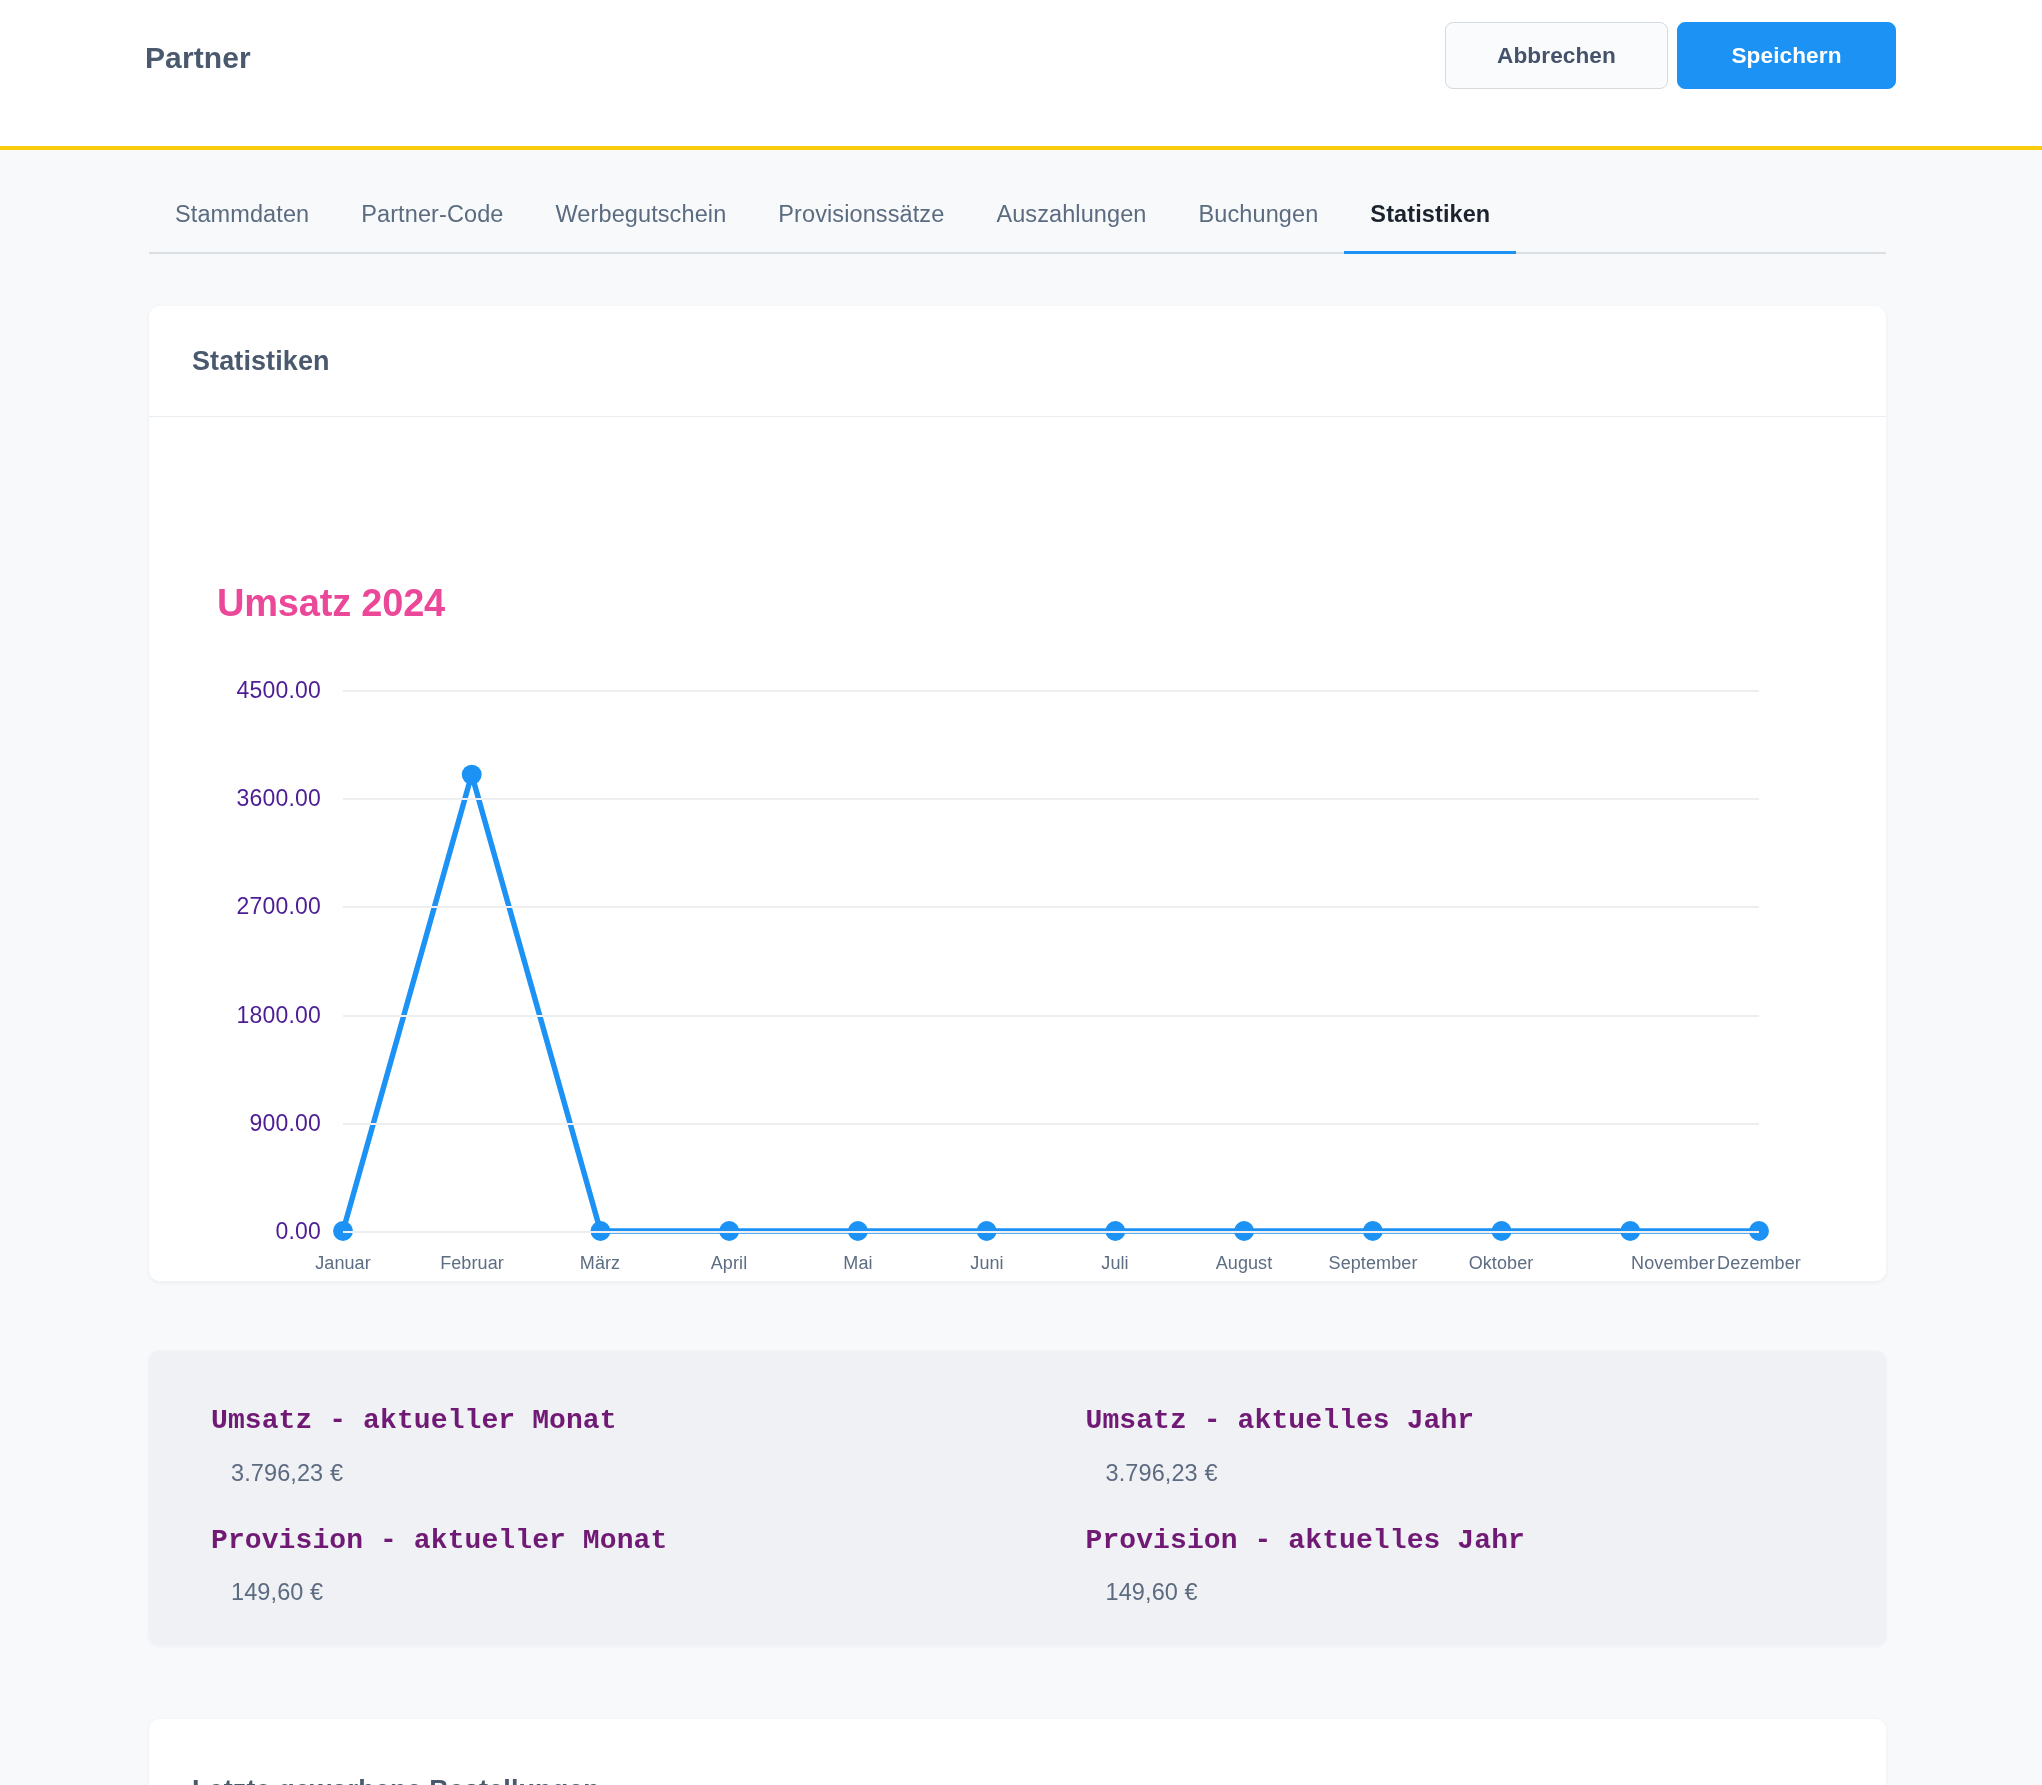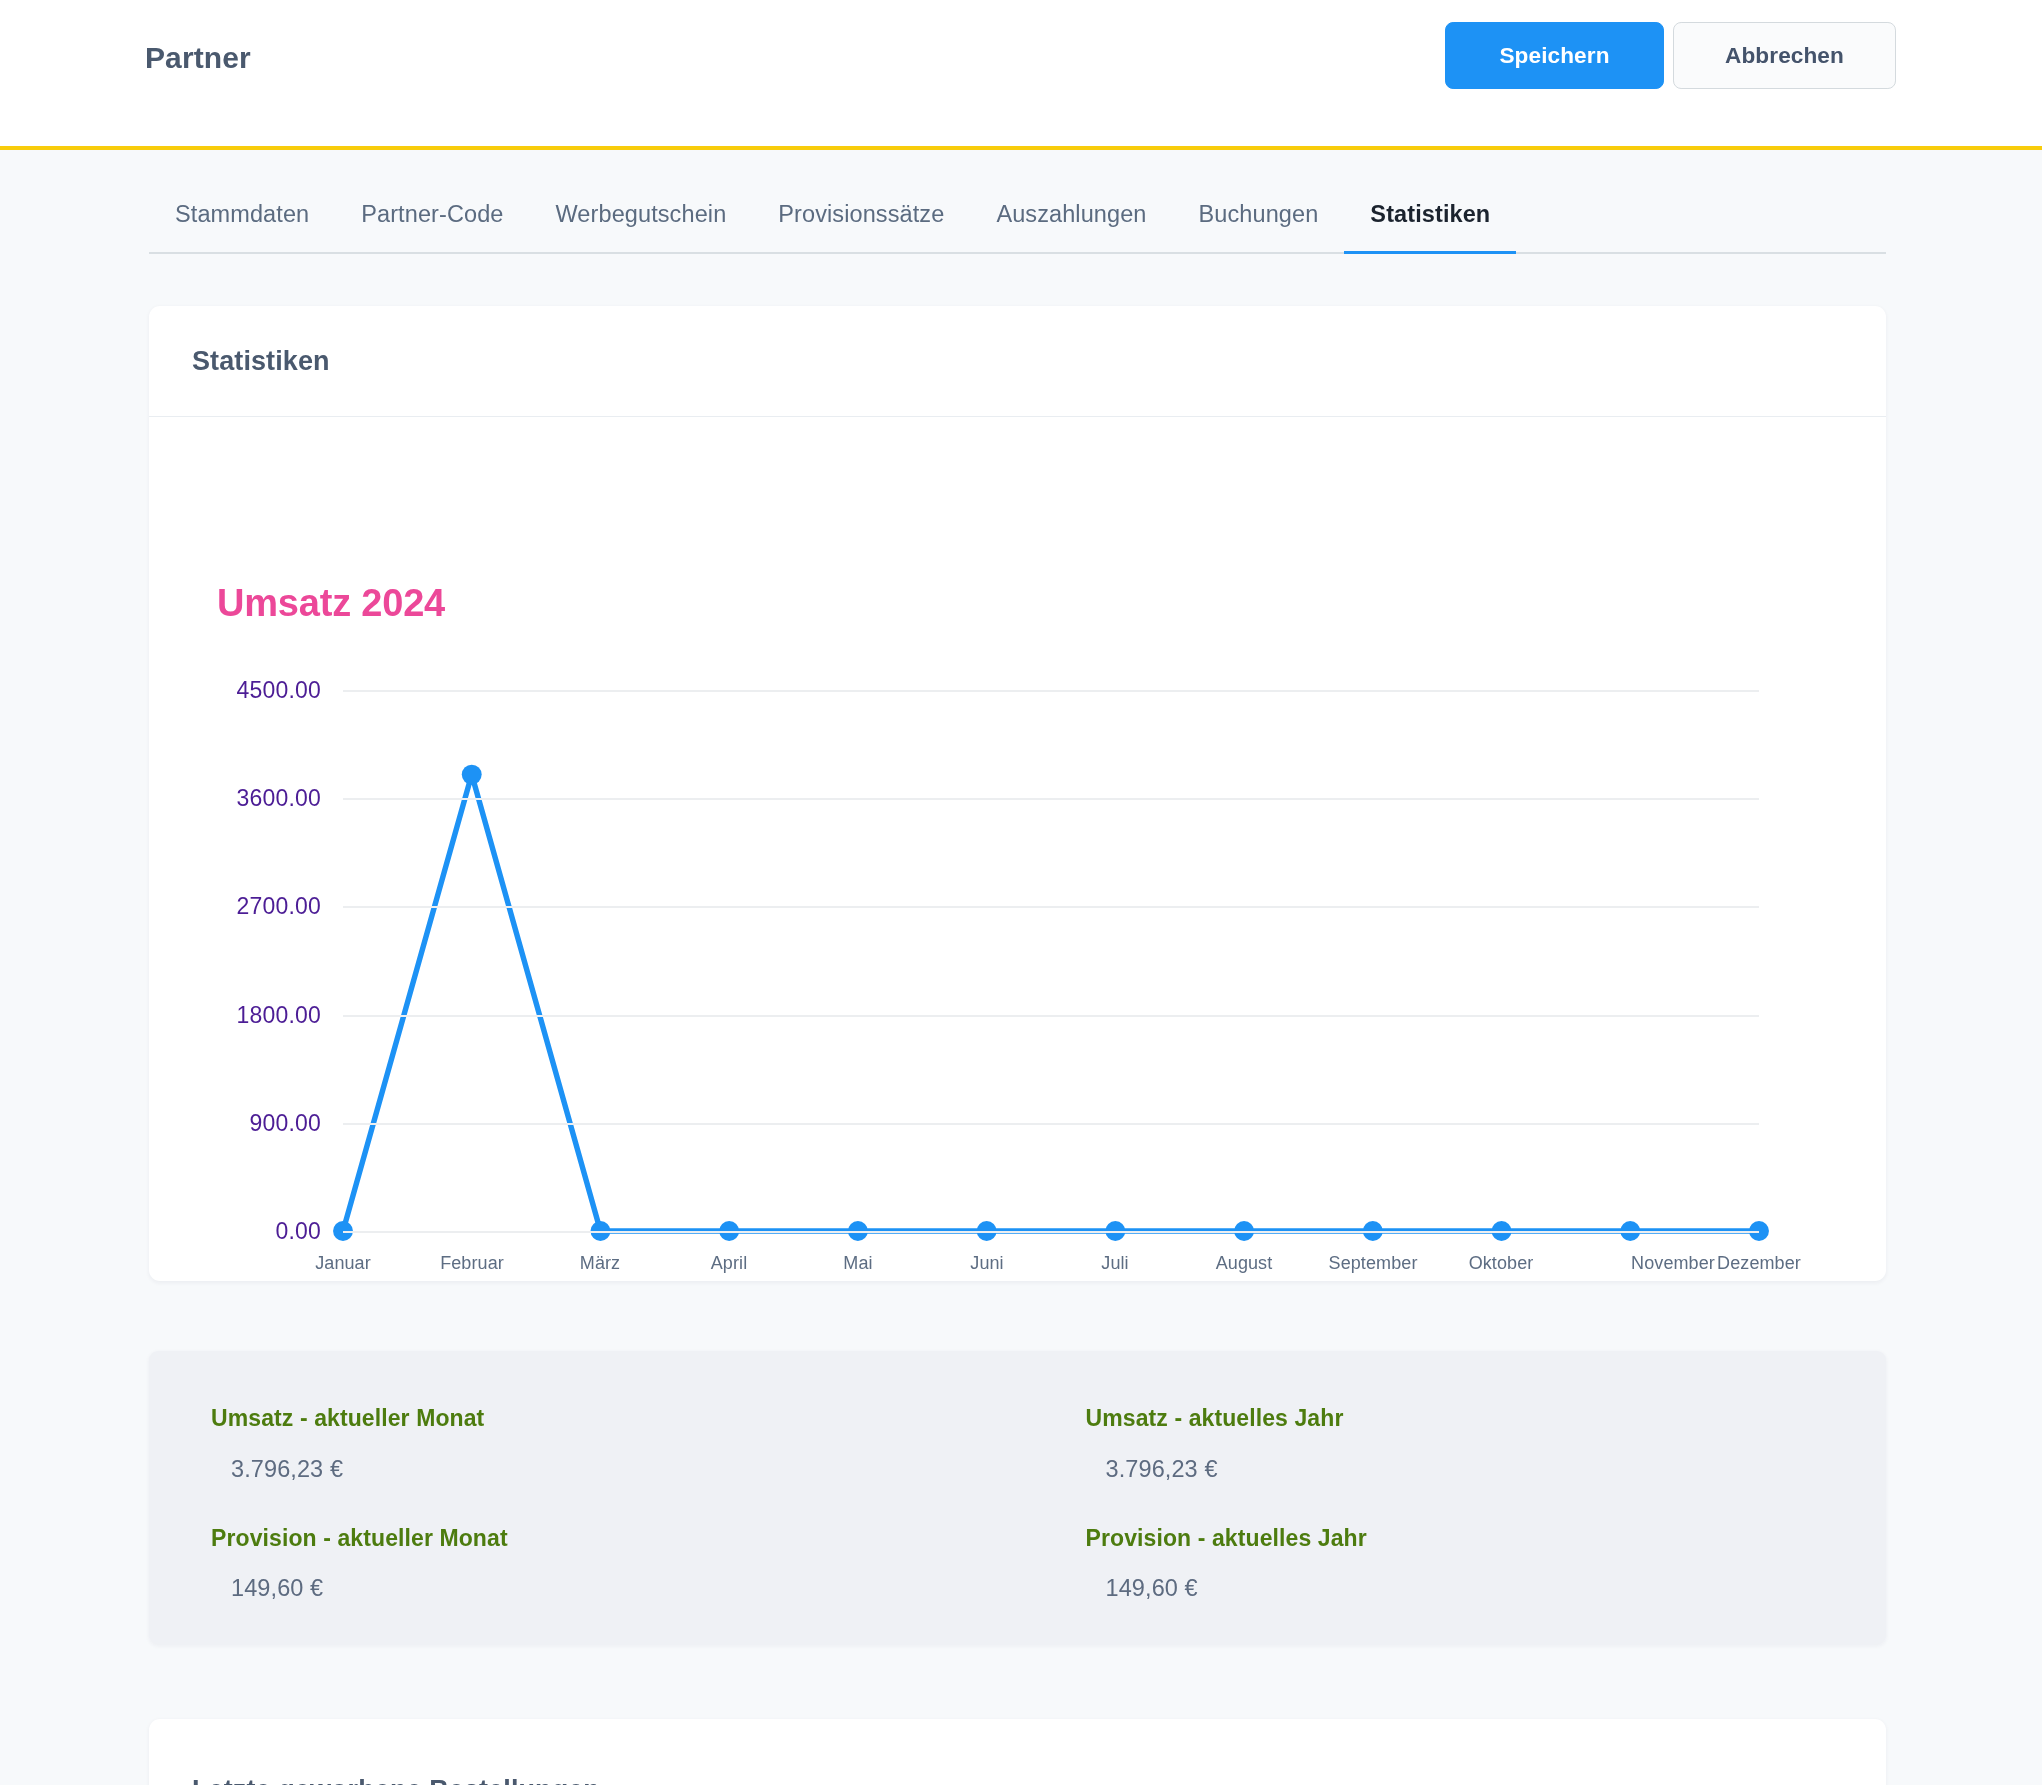--- a/index.html
+++ b/index.html
@@ -219,25 +219,26 @@
     display: grid;
     grid-template-columns: 1fr 1fr;
     grid-template-rows: 1fr 1fr;
     padding: 54px 0 0 0;
   }
 
   .stat-col-1 { padding-left: 62px; }
   .stat-col-2 { padding-left: 68px; }
 
   .stat-label {
-    font-size: 23px;
+    font-size: 28px;
     font-weight: 700;
-    color: #4d7c0f;
+    color: #701a75;
     letter-spacing: 0.1px;
     margin-bottom: 23.5px;
+    font-family: Liberation Mono, monospace;
   }
 
   .stat-value {
     font-size: 23.5px;
     font-weight: 400;
     color: #5d6b80;
     letter-spacing: 0.1px;
     margin-left: 20px;
   }
 
@@ -258,22 +259,22 @@
     color: #4a596e;
     letter-spacing: 0.1px;
   }
 </style>
 </head>
 <body>
 
 <div class="topbar">
   <div class="page-title">Partner</div>
   <div class="topbar-actions">
+    <button class="btn btn-cancel">Abbrechen</button>
     <button class="btn btn-save">Speichern</button>
-    <button class="btn btn-cancel">Abbrechen</button>
   </div>
 </div>
 
 <div class="tabs-wrap" id="tab-bar">
     <button class="tab">Stammdaten</button>
     <button class="tab">Partner-Code</button>
     <button class="tab">Werbegutschein</button>
     <button class="tab">Provisionssätze</button>
     <button class="tab">Auszahlungen</button>
     <button class="tab">Buchungen</button>

